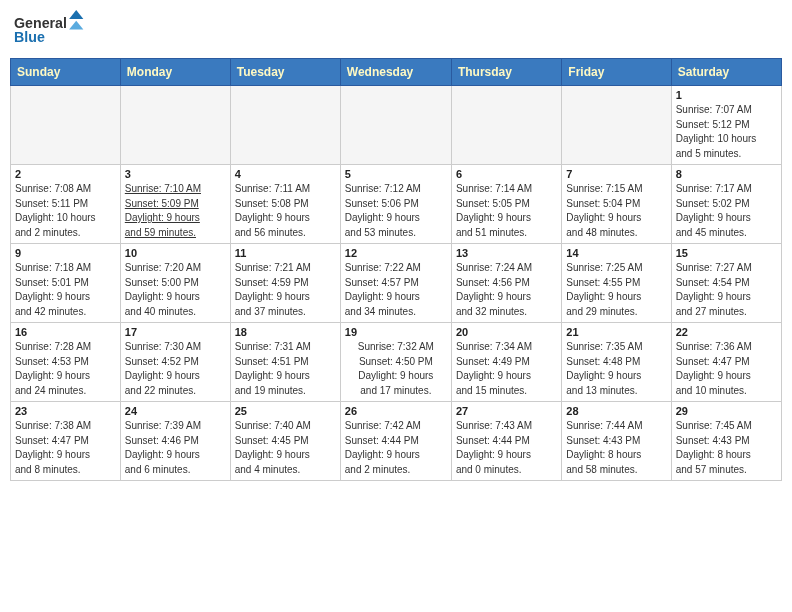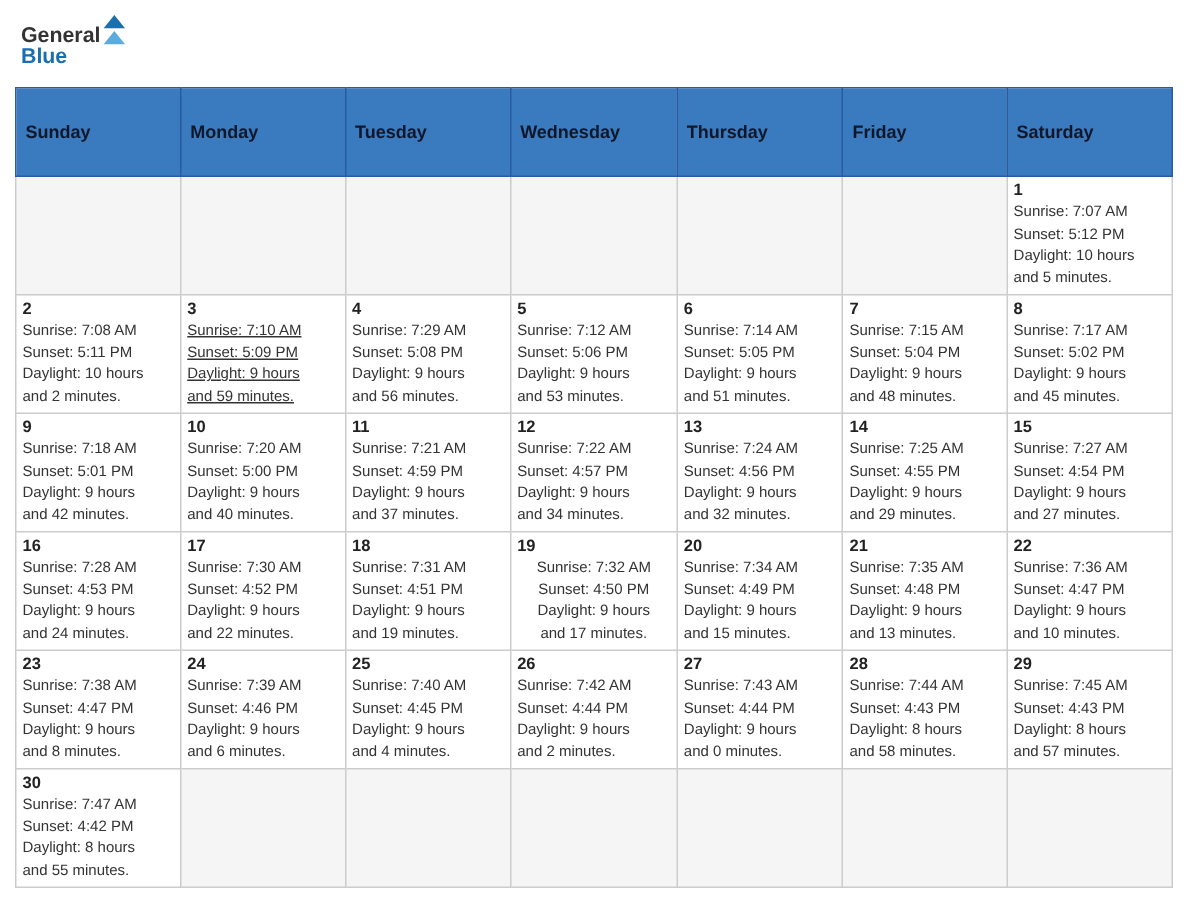--- a/index.html
+++ b/index.html
@@ -39,25 +39,25 @@
       font-size: 14px;
       color: #444;
     }
     .calendar {
       width: 100%;
       border-collapse: collapse;
       border: 1px solid #ccc;
     }
     .calendar th {
       background-color: #3a7abf;
-      color: #0f172a;
+      color: #fef9c3;
       font-size: 12px;
       font-weight: bold;
       text-align: left;
-      padding: 22px 6px;
+      padding: 6px 6px;
       border: 1px solid #2a5a9f;
     }
     .calendar td {
       vertical-align: top;
       border: 1px solid #ccc;
       padding: 3px 4px;
       width: 113px;
       min-height: 70px;
       background: #fff;
     }
@@ -133,21 +133,21 @@
         </td>
         <td>
           <span class="day-number">3</span>
           <div class="sun-info" style="white-space: pre-line; text-decoration: underline;">Sunrise: 7:10 AM
 Sunset: 5:09 PM
 Daylight: 9 hours
 and 59 minutes.</div>
         </td>
         <td>
           <span class="day-number">4</span>
-          <div class="sun-info" style="white-space: pre-line;">Sunrise: 7:29 AM
+          <div class="sun-info" style="white-space: pre-line;">Sunrise: 7:11 AM
 Sunset: 5:08 PM
 Daylight: 9 hours
 and 56 minutes.</div>
         </td>
         <td>
           <span class="day-number">5</span>
           <div class="sun-info" style="white-space: pre-line;">Sunrise: 7:12 AM
 Sunset: 5:06 PM
 Daylight: 9 hours
 and 53 minutes.</div>
@@ -320,29 +320,14 @@
 and 58 minutes.</div>
         </td>
         <td>
           <span class="day-number">29</span>
           <div class="sun-info" style="white-space: pre-line;">Sunrise: 7:45 AM
 Sunset: 4:43 PM
 Daylight: 8 hours
 and 57 minutes.</div>
         </td>
       </tr>
-      <tr>
-        <td>
-          <span class="day-number">30</span>
-          <div class="sun-info" style="white-space: pre-line;">Sunrise: 7:47 AM
-Sunset: 4:42 PM
-Daylight: 8 hours
-and 55 minutes.</div>
-        </td>
-        <td class="empty"></td>
-        <td class="empty"></td>
-        <td class="empty"></td>
-        <td class="empty"></td>
-        <td class="empty"></td>
-        <td class="empty"></td>
-      </tr>
     </tbody>
 </table>
 
 </body></html>

